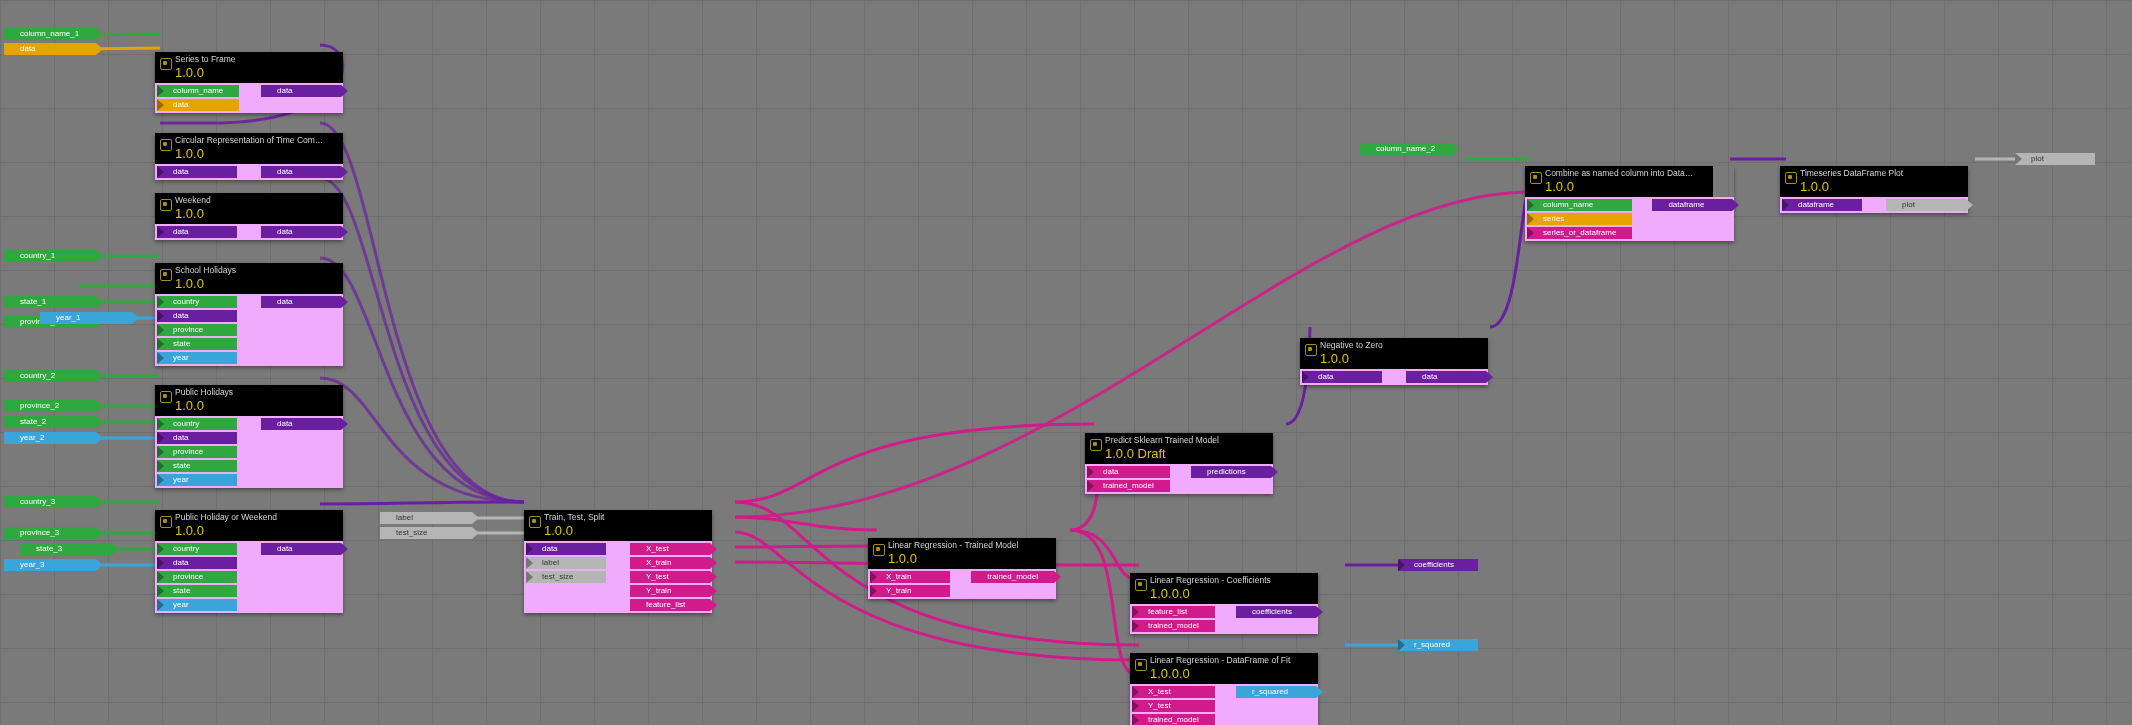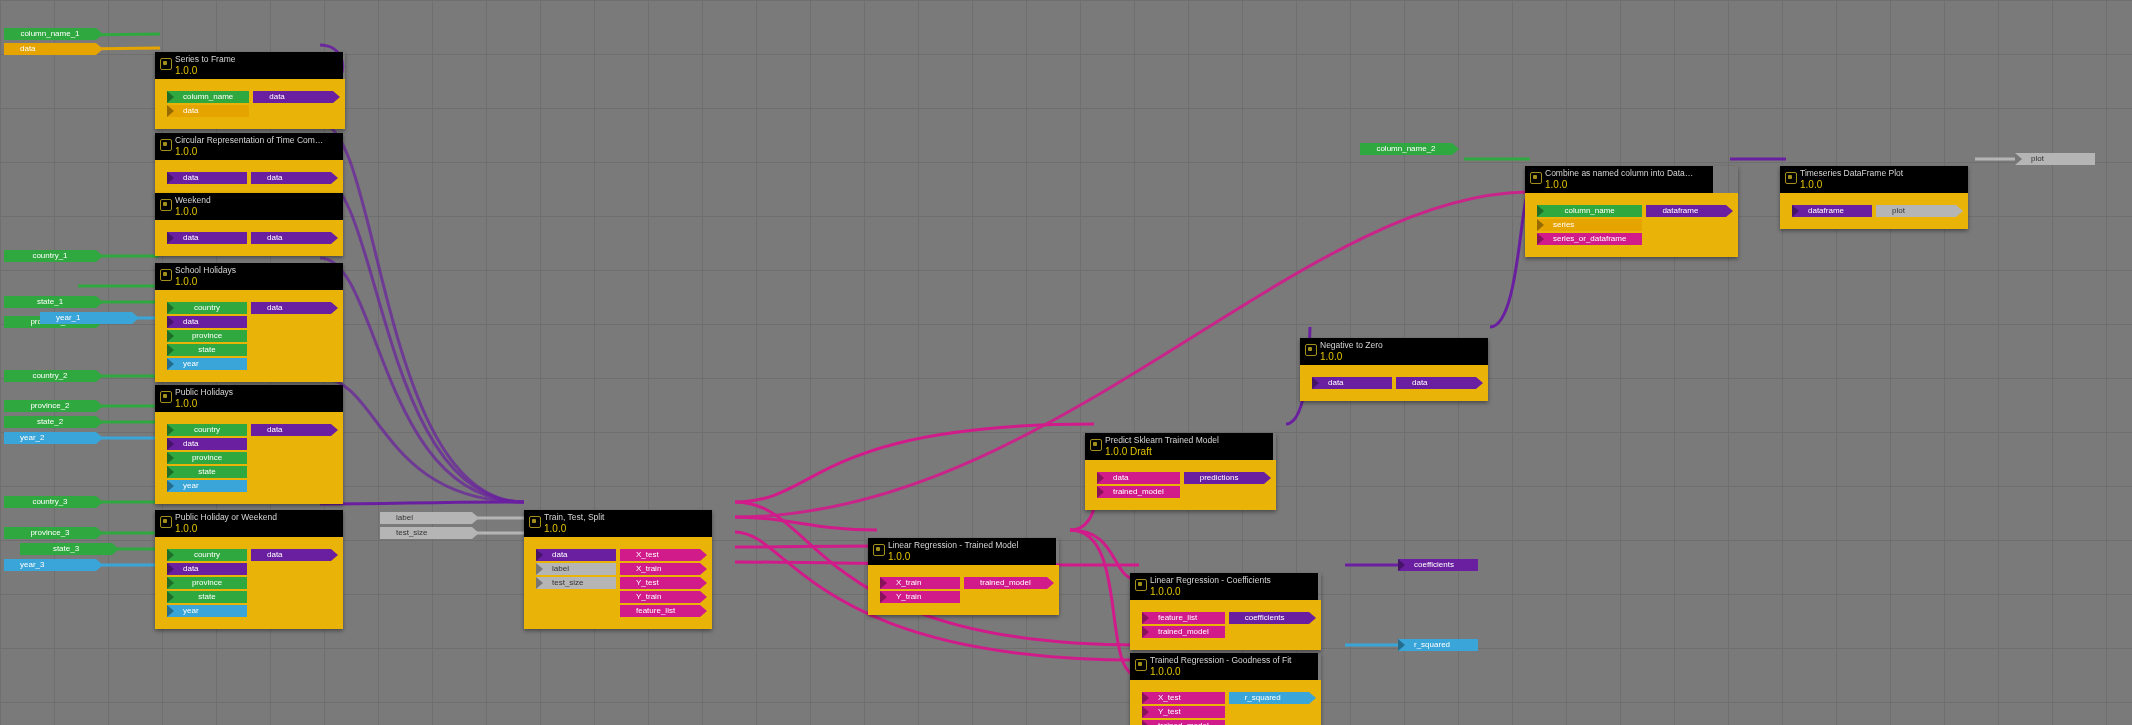--- a/index.html
+++ b/index.html
@@ -23,50 +23,50 @@
   .node{
     position:absolute;display:flex;flex-direction:column;
     box-shadow:0 2px 4px rgba(0,0,0,.4);z-index:2;margin-top:48px;
   }
   .hdr{
     background:#000;color:#d6d6d6;font-size:8.5px;
     display:flex;flex-direction:column;padding:2px 18px 3px 20px;
     position:relative;width:150px;
   }
   .hdr .title{white-space:nowrap;overflow:hidden;text-overflow:ellipsis;}
-  .hdr .ver{color:#e2c400;font-size:10px;margin-top:1px;}
+  .hdr .ver{color:#e2c400;font-size:13px;margin-top:1px;}
   .hdr .bullet{
     position:absolute;left:5px;top:6px;width:10px;height:10px;
     border:1px solid #a38f1c;border-radius:2px;
   }
   .hdr .bullet::after{
     content:'';position:absolute;left:2px;top:2px;width:4px;height:4px;
     background:#a38f1c;border-radius:1px;
   }
   .body{
-    background:#eab308;display:flex;flex-direction:row;gap:4px;padding:12px;
+    background:#f0abfc;display:flex;flex-direction:row;gap:20px;padding:2px;
   }
   .col{display:flex;flex-direction:column;gap:2px;}
   .port{
     position:relative;height:12px;line-height:12px;
     padding:0 16px 0 16px;font-size:8px;color:#fff;
     min-width:48px;white-space:nowrap;
   }
   .port.in::before{
     content:'';position:absolute;left:0;top:0;width:0;height:0;
     border-top:6px solid transparent;border-bottom:6px solid transparent;
     border-left:7px solid rgba(0,0,0,.35);
   }
   .port.out::after{
     content:'';position:absolute;right:-7px;top:0;width:0;height:0;
     border-top:6px solid transparent;border-bottom:6px solid transparent;
     border-left:7px solid currentColor;
   }
   
-  .c-green{background:#2fa83f;color:#fff;text-align:center;} .c-green.out::after{border-left-color:#2fa83f;}
+  .c-green{background:#2fa83f;color:#fff;} .c-green.out::after{border-left-color:#2fa83f;}
   .c-orange{background:#e6a400;color:#fff;} .c-orange.out::after{border-left-color:#e6a400;}
   .c-purple{background:#6a1fa0;color:#fff;} .c-purple.out::after{border-left-color:#6a1fa0;}
   .c-blue{background:#3aa5d8;color:#fff;} .c-blue.out::after{border-left-color:#3aa5d8;}
   .c-pink{background:#d11b8b;color:#fff;} .c-pink.out::after{border-left-color:#d11b8b;}
   .c-grey{background:#b5b5b5;color:#333;} .c-grey.out::after{border-left-color:#b5b5b5;}
   
   .src{
     position:absolute;display:flex;flex-direction:row;gap:1px;z-index:2;
   }
   .src .port{min-width:60px;}
@@ -373,21 +373,21 @@
     </div>
     <div class="col" style="margin-left:auto;">
       <div class="port out c-purple">coefficients</div>
     </div>
   </div>
 </div>
 
 <div class="node" style="left:1130px;top:605px;">
   <div class="hdr">
     <span class="bullet"></span>
-    <span class="title">Trained Regression - Goodness of Fit</span>
+    <span class="title">Linear Regression - DataFrame of Fit</span>
     <span class="ver">1.0.0.0</span>
   </div>
   <div class="body">
     <div class="col">
       <div class="port in c-pink">X_test</div>
       <div class="port in c-pink">Y_test</div>
       <div class="port in c-pink">trained_model</div>
     </div>
     <div class="col" style="margin-left:auto;">
       <div class="port out c-blue">r_squared</div>

